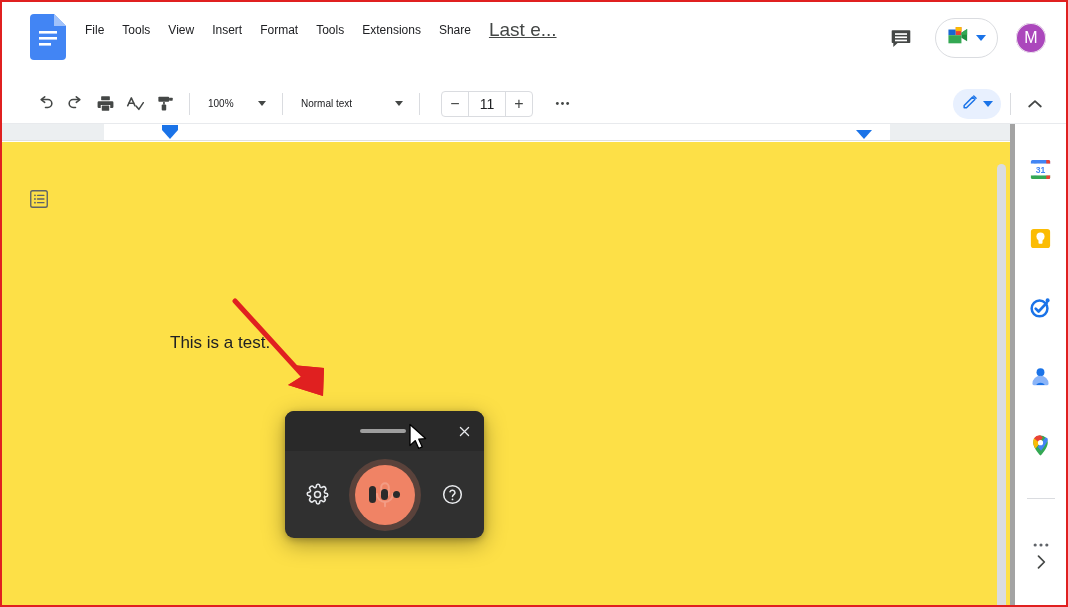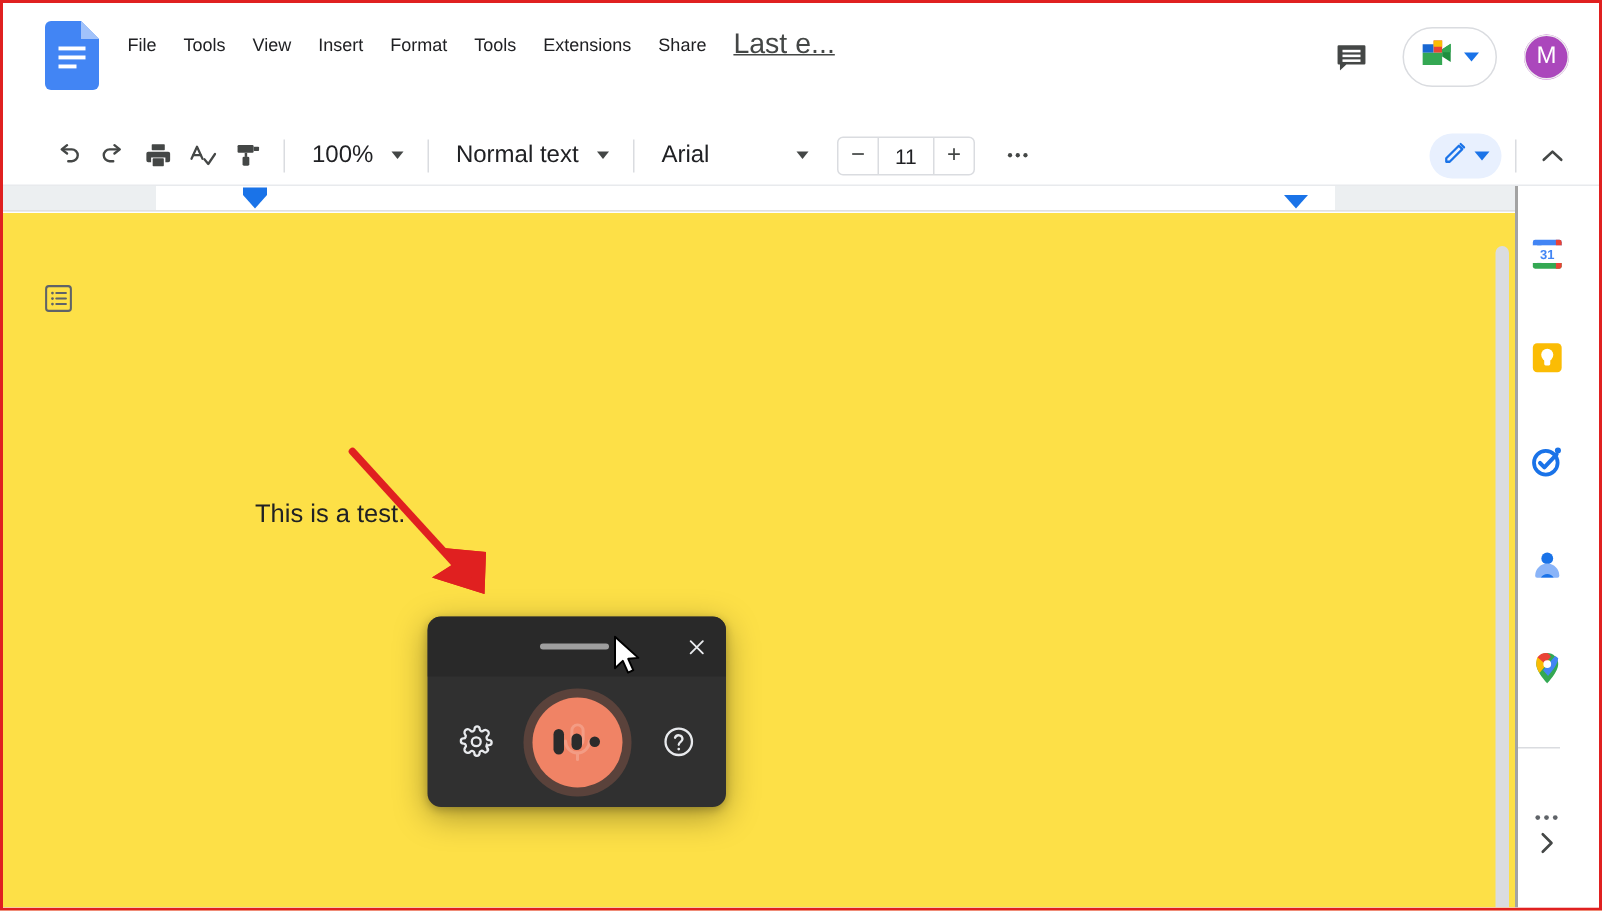--- a/index.html
+++ b/index.html
@@ -96,21 +96,21 @@
   }
   .tb-btn {
     width: 30px; height: 30px; border-radius: 4px;
     display: flex; align-items: center; justify-content: center;
     cursor: pointer; color: #444746; flex: 0 0 auto;
   }
   .tb-sep { width: 1px; height: 22px; background: #dadce0; margin: 0 9px; flex:0 0 auto;}
   .tb-select {
     display: flex; align-items: center; justify-content: space-between;
     height: 30px; border-radius: 4px; cursor: pointer;
-    padding: 0 7px 0 9px; font-size: 16px; color: #202124;
+    padding: 0 7px 0 9px; font-size: 10px; color: #202124;
     flex: 0 0 auto;
   }
   .tb-select .lbl { margin-right: 12px; white-space: nowrap; }
   .caret-dk { width: 0; height: 0; border-left: 4.5px solid transparent; border-right: 4.5px solid transparent; border-top: 5px solid #444746;}
 
   .fontsize-group {
     display: flex; align-items: center;
     border: 1px solid #dadce0; border-radius: 4px;
     height: 26px; overflow: hidden; flex: 0 0 auto;
   }
@@ -166,23 +166,23 @@
     width: 9px;
   }
   .vthumb {
     position: absolute; top: 0; left: 0; width: 9px; height: 516px;
     background: #dadce0; border-radius: 5px; cursor: pointer;
   }
 
   
   .sidebar {
     width: 56px; flex: 0 0 56px;
-    border-left: 2px solid #a3a3a3;
+    border-left: 5px solid #a3a3a3;
     background: #fff;
-    display: flex; flex-direction: column; align-items: flex-start;
+    display: flex; flex-direction: column; align-items: center;
     padding-top: 4px;
     position: relative;
   }
   .side-btn {
     width: 38px; height: 38px; margin-top: 31px;
     border-radius: 50%;
     display: flex; align-items: center; justify-content: center;
     cursor: pointer;
   }
   .side-btn:first-child { margin-top: 22px; }
@@ -347,24 +347,20 @@
 
     <div class="tb-sep"></div>
 
     <div class="tb-select" style="min-width:118px">
       <span class="lbl">Normal text</span>
       <span class="caret-dk"></span>
     </div>
 
     <div class="tb-sep"></div>
 
-    <div class="tb-select" style="min-width:114px">
-      <span class="lbl">Arial</span>
-      <span class="caret-dk"></span>
-    </div>
 
     <div style="width:12px;flex:0 0 auto"></div>
 
     <div class="fontsize-group">
       <div class="fs-pm">−</div>
       <div class="fs-val">11</div>
       <div class="fs-pm">+</div>
     </div>
 
     <div style="width:14px;flex:0 0 auto"></div>

